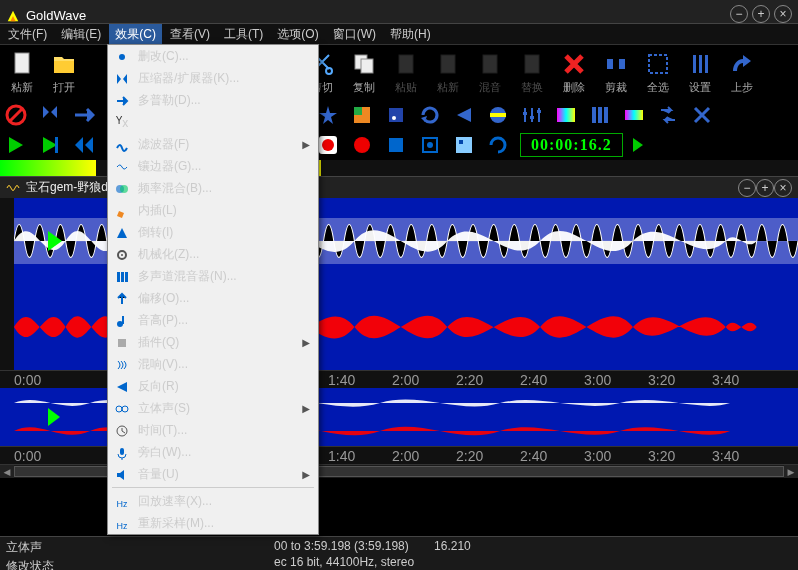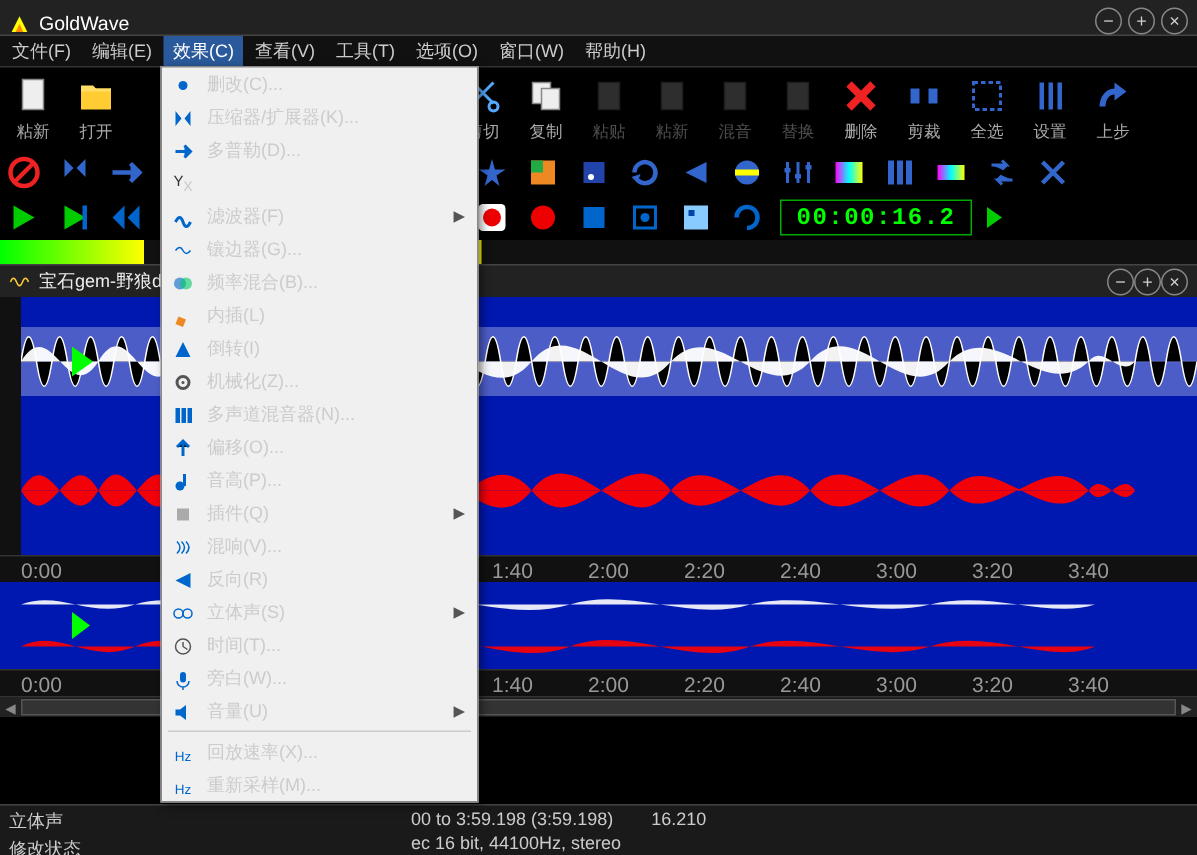--- a/index.html
+++ b/index.html
@@ -13,21 +13,21 @@
 .menubar .menu{padding:2px 6px;color:#ccc;cursor:pointer}
 .menubar .menu.active{background:#2a5a9c;color:#fff}
 .toolbar1{height:56px;background:#000;display:flex;align-items:center;padding:2px 4px;gap:6px;border-top:1px solid #333}
 .tbbtn{width:36px;height:50px;display:flex;flex-direction:column;align-items:center;justify-content:center;cursor:pointer}
 .tbbtn .ic{width:28px;height:28px;display:flex;align-items:center;justify-content:center}
 .tbbtn .lbl{font-size:11px;color:#aaa;margin-top:2px}
 .tbbtn.disabled .ic, .tbbtn.disabled .lbl{opacity:.45}
 .toolbar2{height:30px;background:#000;display:flex;align-items:center;padding:0 4px;gap:10px}
 .ic2{width:24px;height:24px;display:flex;align-items:center;justify-content:center;cursor:pointer}
 .toolbar3{height:30px;background:#000;display:flex;align-items:center;padding:0 4px;gap:10px}
-.timedisplay{border:1px solid #0a0;padding:2px 10px;color:#0f0;font-family:Liberation Mono, monospace;font-size:16px;font-weight:bold;letter-spacing:1px}
+.timedisplay{border:1px solid #0a0;padding:2px 10px;color:#0f0;font-family:Liberation Serif, serif;font-size:16px;font-weight:bold;letter-spacing:1px}
 .vubar{height:16px;background:#111;position:relative}
 .vufill{position:absolute;left:0;top:0;bottom:0;width:12%;background:linear-gradient(to right,#0f0,#ff0)}
 .vumark{position:absolute;left:40%;top:0;bottom:0;width:2px;background:#ff0}
 .doctitle{height:22px;background:#222;display:flex;align-items:center;padding:0 6px;border-top:1px solid #444}
 .doctitle .dt{flex:1;color:#eee;font-size:12px}
 .waveform{height:172px;background:#000;position:relative;display:flex}
 .wf-gutter{width:14px;background:#111}
 .wf-main{flex:1;position:relative;overflow:hidden}
 .wf-ch{height:50%;background:linear-gradient(#0008,#000);position:relative}
 .wf-ch svg{width:100%;height:100%}

